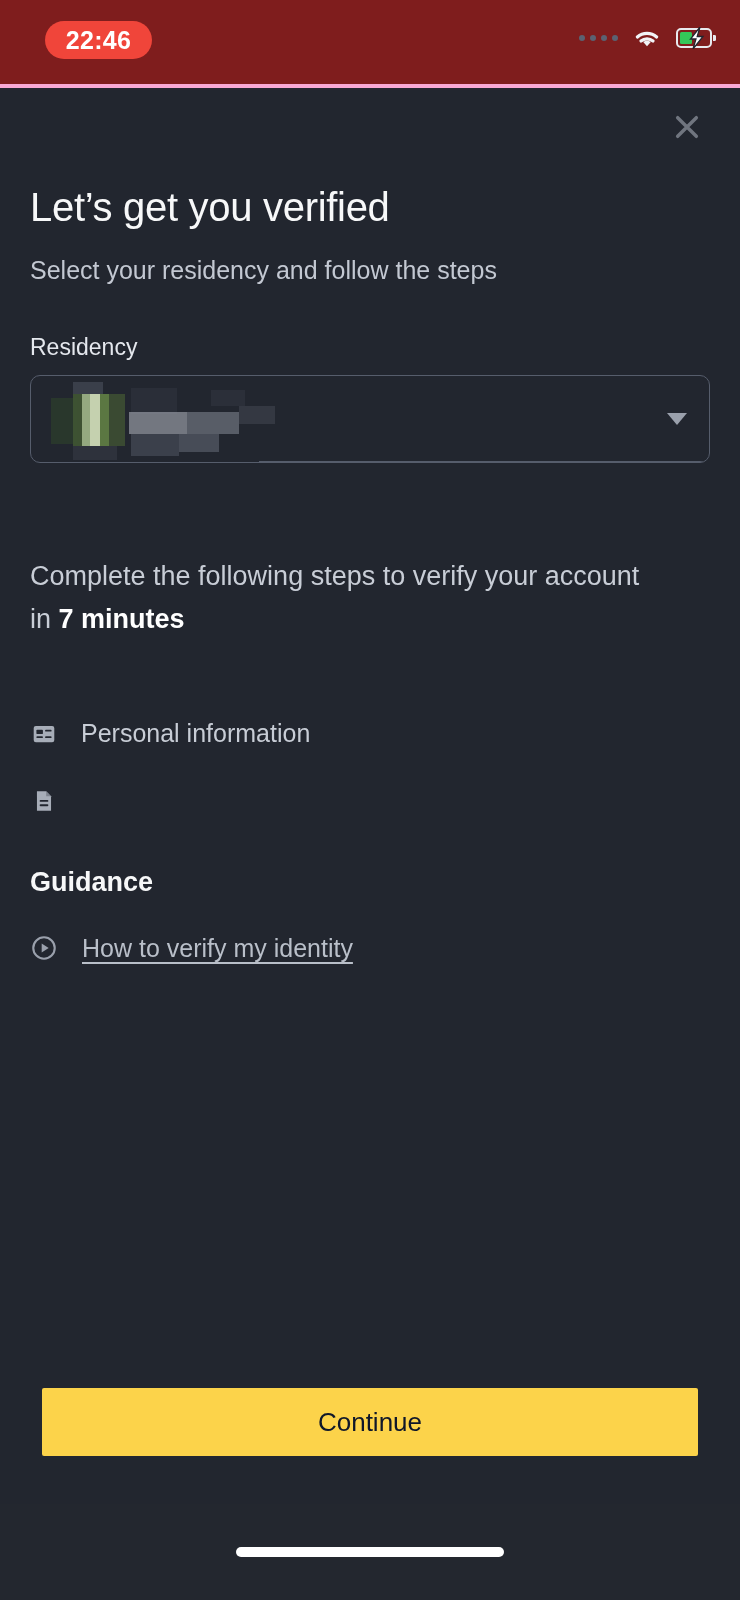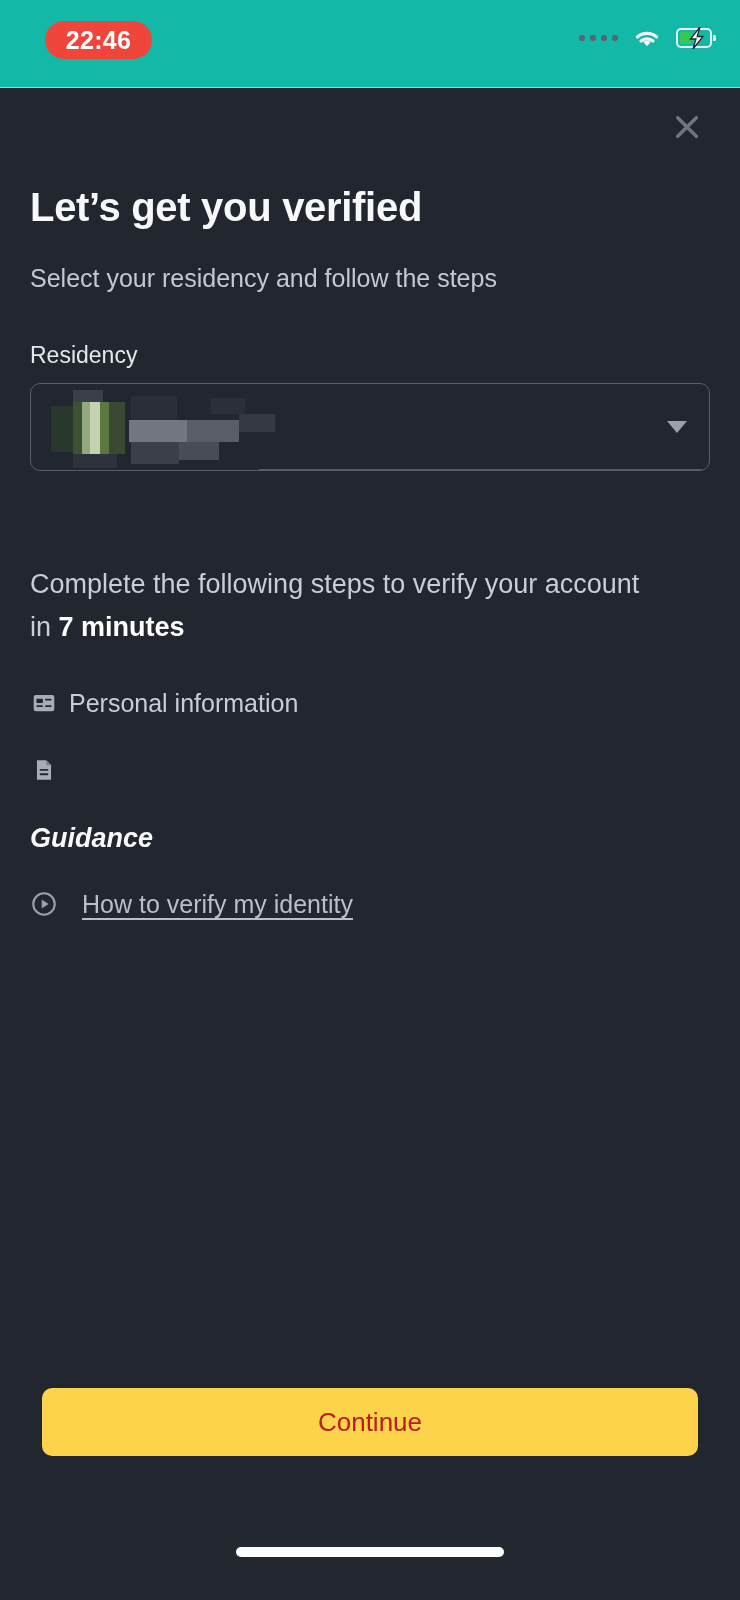--- a/index.html
+++ b/index.html
@@ -19,22 +19,22 @@
     background: #22262f;
     display: flex;
     flex-direction: column;
   }
 
   
   .status-bar {
     position: relative;
     height: 88px;
     flex: 0 0 88px;
-    background: #14b8a6;
-    border-bottom: 1px solid #f9a8d4;
+    background: #7f1d1d;
+    border-bottom: 4px solid #f9a8d4;
   }
   .time-pill {
     position: absolute;
     left: 45px;
     top: 21px;
     height: 38px;
     min-width: 107px;
     padding: 0 16px;
     border-radius: 19px;
     background: #f0453a;
@@ -80,27 +80,27 @@
   .close-btn {
     width: 46px; height: 46px;
     display: flex; align-items: center; justify-content: center;
     cursor: pointer;
   }
   .close-btn svg { width: 32px; height: 32px; display: block; }
 
   .page-title {
     margin-top: 18px;
     font-size: 40px;
-    font-weight: 700;
+    font-weight: 400;
     color: #f7f8f9;
     letter-spacing: -0.3px;
     line-height: 1.15;
   }
   .page-subtitle {
-    margin-top: 32px;
+    margin-top: 24px;
     font-size: 25px;
     color: #c3c8d2;
     line-height: 1.3;
   }
 
   
   .field-block { margin-top: 47px; }
   .field-label {
     font-size: 23px;
     color: #e5e8ee;
@@ -179,34 +179,34 @@
     font-size: 27px;
     line-height: 1.6;
     color: #c8cdd6;
     max-width: 620px;
   }
   .steps-intro b { color: #ffffff; font-weight: 700; }
 
   .steps-list { margin-top: 40px; }
   .step-item {
     display: flex;
-    align-items: flex-start;
-    gap: 11px;
+    align-items: flex-end;
+    gap: 23px;
     height: 67px;
   }
   .step-icon { width: 28px; height: 28px; display:flex; align-items:center; justify-content:center; }
   .step-icon svg { width: 26px; height: 26px; display: block; }
   .step-label { font-size: 25px; color: #c8cdd6; }
 
   
   .guidance-heading {
+    margin-top: 52px;
     font-size: 27px;
     font-weight: 700;
     color: #f7f8f9;
-    font-style: italic;
   }
   .guidance-link-row {
     margin-top: 36px;
     display: flex;
     align-items: center;
     gap: 24px;
     cursor: pointer;
     width: fit-content;
   }
   .play-icon svg { width: 28px; height: 28px; display: block; }
@@ -221,23 +221,23 @@
   .footer {
     position: absolute;
     left: 0; right: 0;
     bottom: 0;
     padding: 0 42px 48px 42px;
   }
   .primary-btn {
     width: 100%;
     height: 68px;
     border: none;
-    border-radius: 10px;
+    border-radius: 2px;
     background: #fcd34a;
-    color: #b91c1c;
+    color: #0f172a;
     font-family: "Liberation Sans", sans-serif;
     font-size: 26px;
     font-weight: 400;
     cursor: pointer;
   }
 
   .home-area {
     flex: 0 0 96px;
     background: #23272f;
     display: flex;

